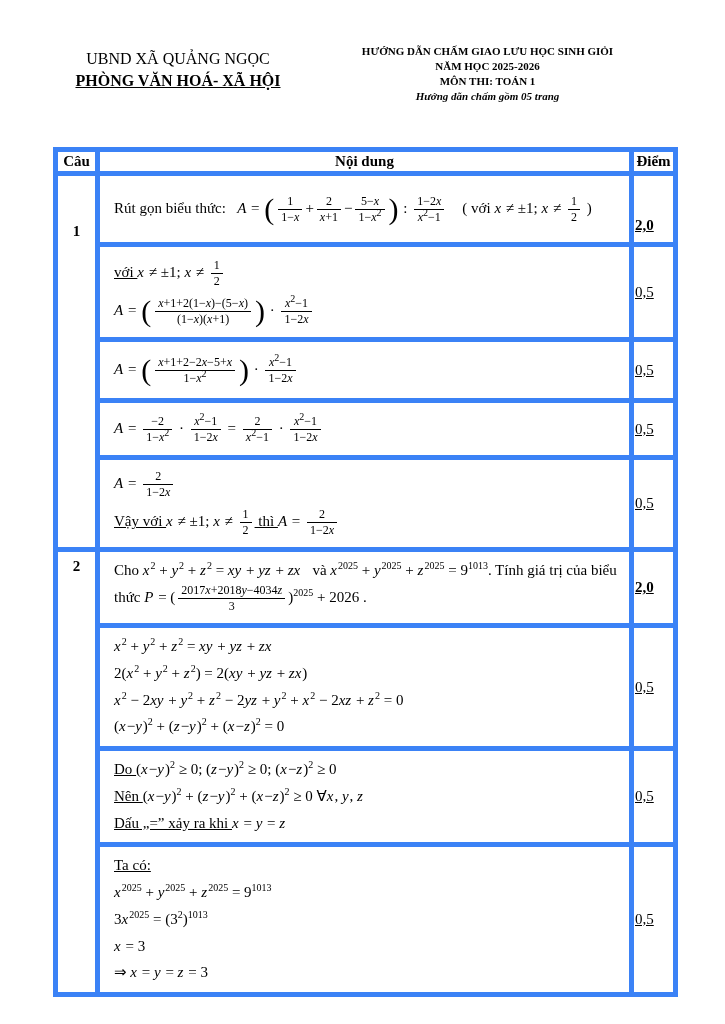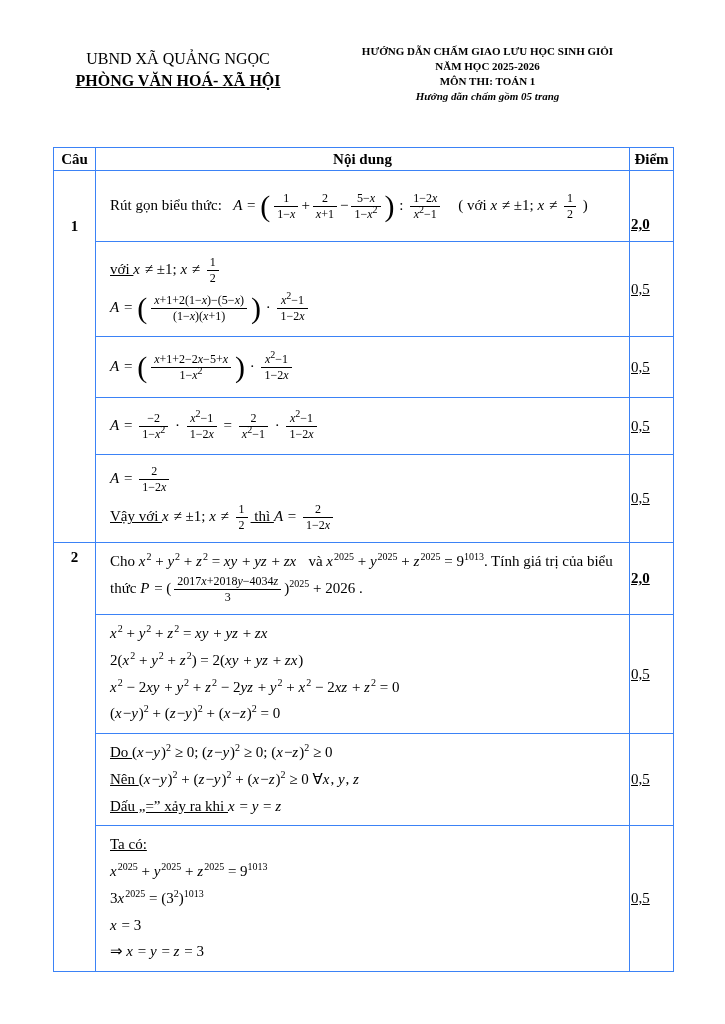--- a/index.html
+++ b/index.html
@@ -8,21 +8,21 @@
         font-family:"Liberation Serif",serif;color:#000;}
   
   .header{display:flex;align-items:flex-start;}
   .h-left{width:250px;text-align:center;font-size:16px;line-height:1.4;padding-top:4px;}
   .org-bottom{font-weight:bold;text-decoration:underline;}
   .h-right{flex:1;text-align:center;font-size:11px;font-weight:bold;line-height:1.35;}
   .h-right .note{font-style:italic;}
   
   table.answer-table{border-collapse:collapse;margin-top:44px;width:620px;
         table-layout:fixed;font-size:15px;}
-  .answer-table td{border:1px solid #3b82f6;box-sizing:border-box;margin-top:40px;}
+  .answer-table td{border:5px solid #3b82f6;box-sizing:border-box;margin-top:40px;}
   tr.hdr td{font-weight:bold;text-align:center;height:23px;padding:1px;}
   .cau{text-align:center;vertical-align:top;}
   .qn{font-weight:bold;}
   .qn1{margin-top:46px;}
   .qn2{margin-top:5px;}
   .nd{padding:3px 10px 3px 14px;vertical-align:middle;line-height:1.45;}
   .diem{vertical-align:middle;text-decoration:underline;}
   .score-b{font-weight:bold;}
   .diem.bottom{vertical-align:bottom;padding-bottom:8px;}
   

